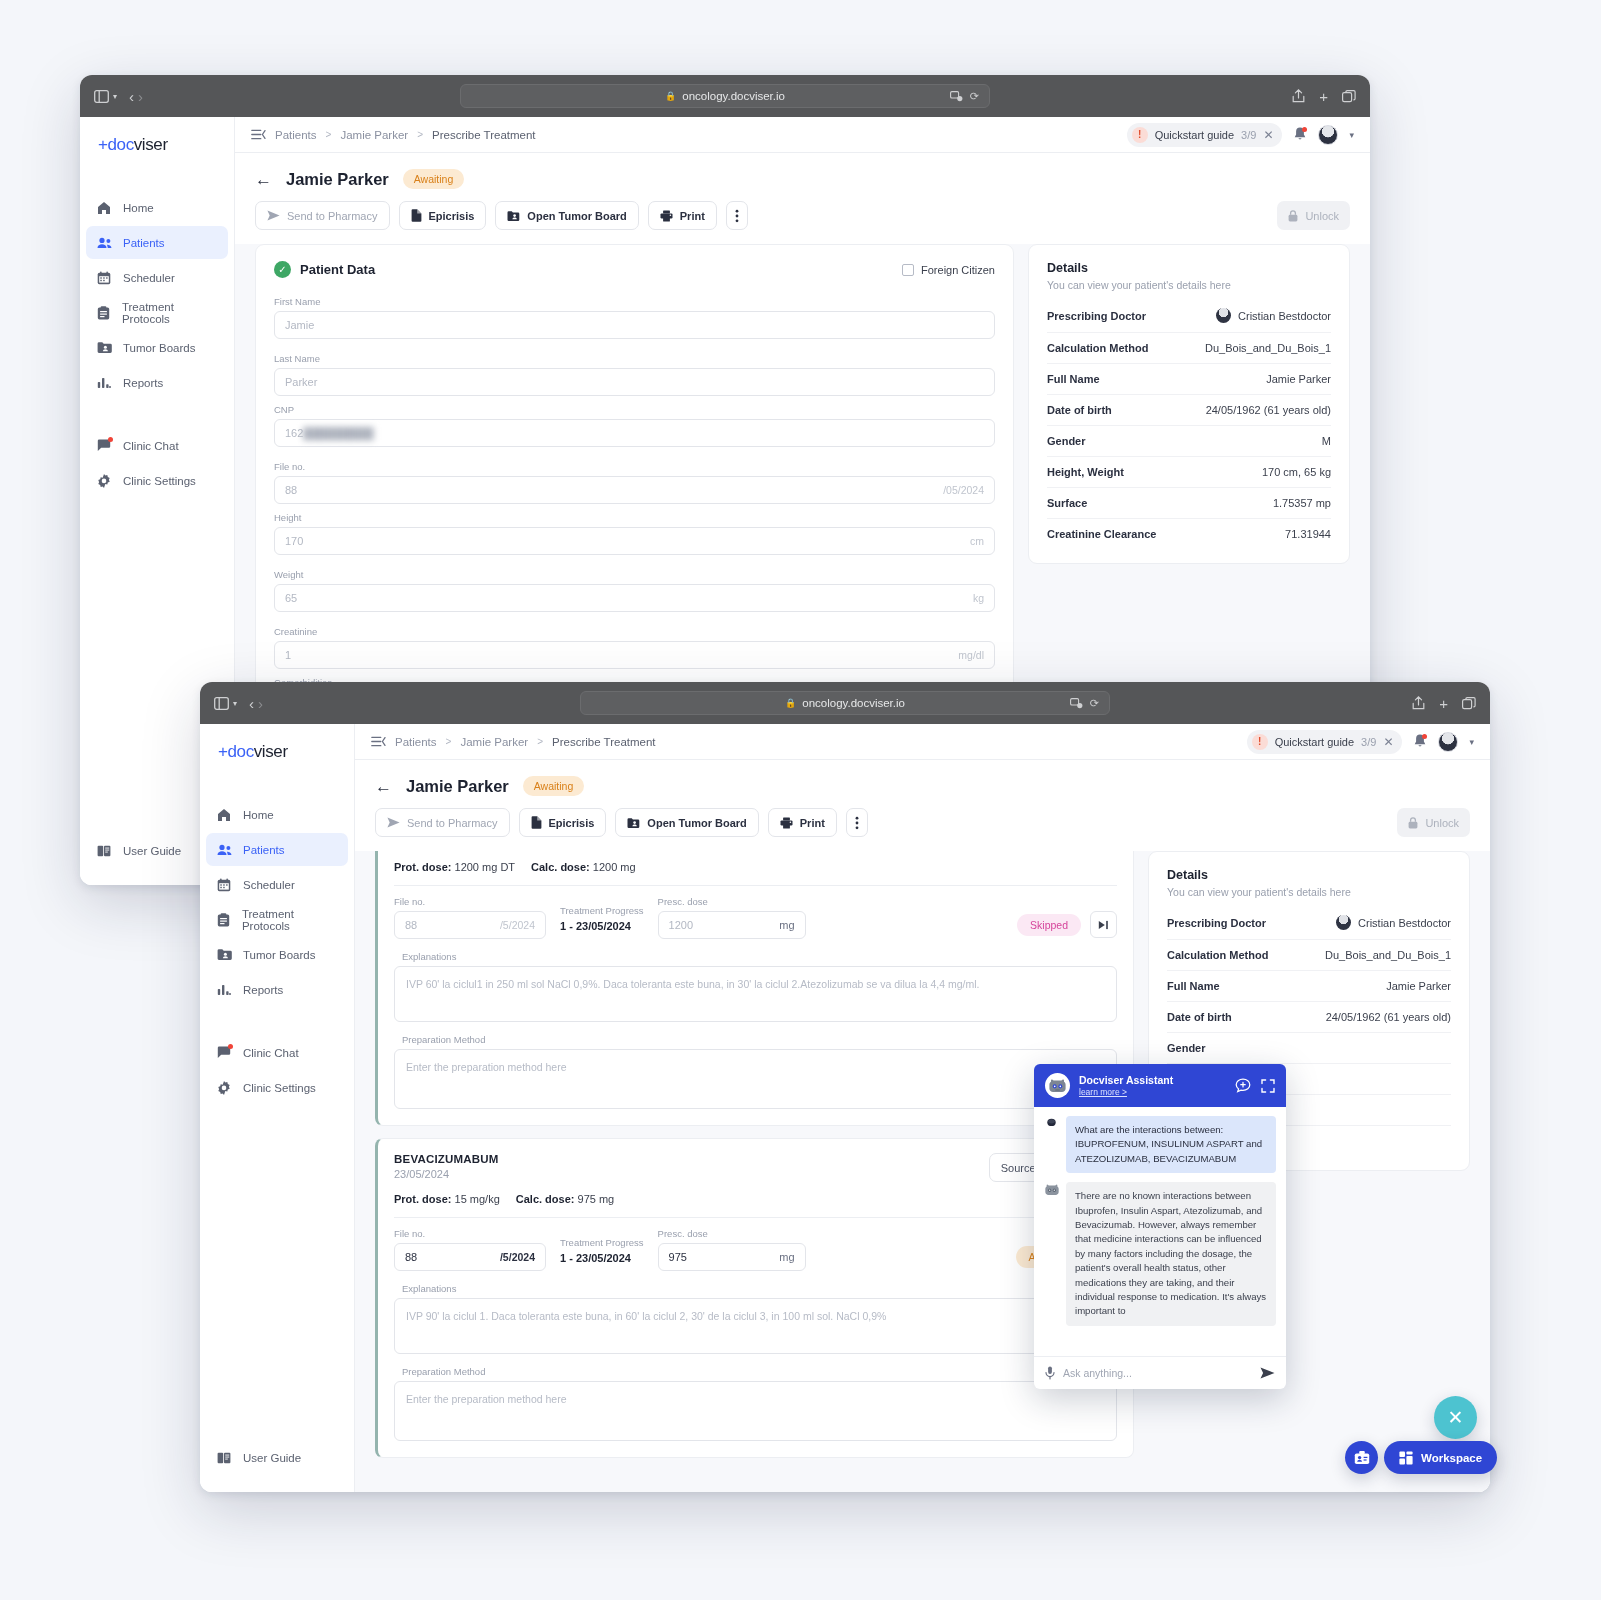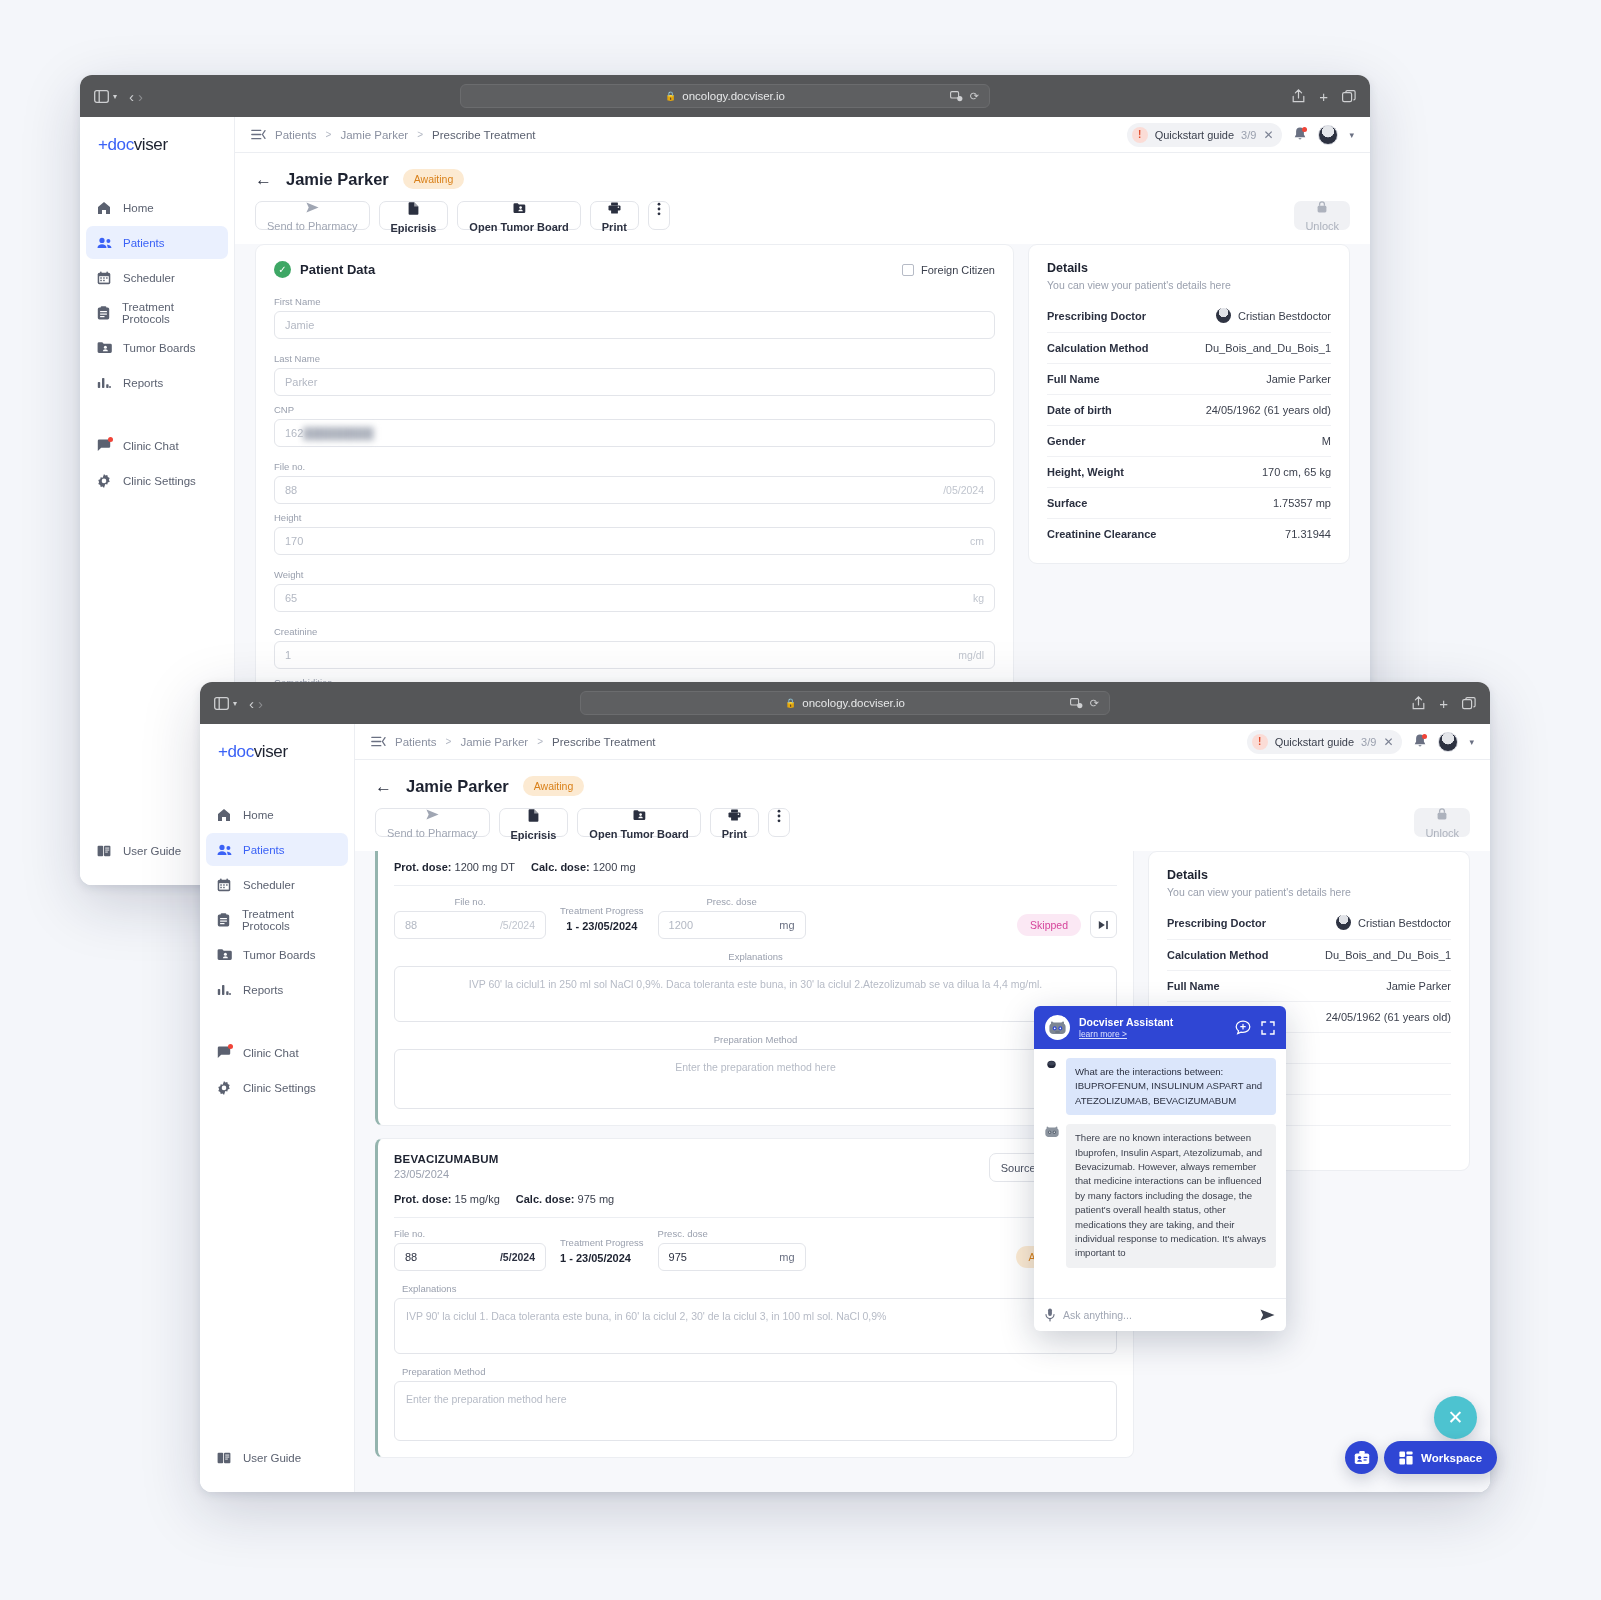--- a/index.html
+++ b/index.html
@@ -98,21 +98,21 @@
   .phead { padding: 16px 20px 0; display: flex; align-items: center; gap: 14px; }
   .back-arrow { font-size: 17px; color: #2b3040; cursor: pointer; line-height: 1; }
   .pname { font-size: 16.5px; font-weight: 700; color: #1d2230; }
   .chip-awaiting { background: #fcead2; color: #d98019; font-size: 10.5px; border-radius: 11px; padding: 4px 11px; }
 
   .ptools { padding: 12px 20px 14px; display: flex; align-items: center; gap: 9px; }
   .btn {
     display: flex; align-items: center; gap: 7px;
     height: 29px; padding: 0 11px; border-radius: 7px;
     border: 1px solid #e3e5ea; background: #fff;
-    font-size: 11px; font-weight: 700; color: #2b3040; cursor: pointer; flex-direction: column;
+    font-size: 11px; font-weight: 700; color: #2b3040; cursor: pointer;
   }
   .btn.muted { color: #a0a6b3; font-weight: 400; }
   .btn.icon-only { padding: 0 8px; }
   .btn-lock {
     margin-left: auto; background: #f0f1f4; border: none;
     color: #adb2bd; font-weight: 400;
   }
 
   .content { flex: 1; display: flex; gap: 14px; padding: 0 20px 0; background: #f7f8fb; overflow: hidden; }
   .col-left { flex: 1; min-width: 0; }
@@ -160,21 +160,21 @@
   .det-v { font-size: 11px; color: #3a3f4c; text-align: right; display: flex; align-items: center; gap: 7px; }
   .det-av { width: 15px; height: 15px; border-radius: 50%;
             background: radial-gradient(circle at 50% 30%, #e0e2e7 0 36%, #2f3443 38% 100%); }
 
   
   .rx-scroll { padding-top: 0; }
   .rx-card {
     background: #fff; border: 1px solid #eceef2; border-left: 3px solid #94b4ae;
     border-radius: 8px; padding: 14px 16px 16px; margin-bottom: 12px;
   }
-  .rx-card.clip { border-top: none; border-radius: 0 0 8px 8px; padding-top: 6px; text-align: center; }
+  .rx-card.clip { border-top: none; border-radius: 0 0 8px 8px; padding-top: 6px; }
   .rx-name { font-size: 11.5px; font-weight: 700; color: #1d2230; letter-spacing: .2px; }
   .rx-date { font-size: 11px; color: #9aa0ae; margin-top: 3px; }
   .rx-top { display: flex; align-items: flex-start; }
   .src-btn {
     margin-left: auto; border: 1px solid #e3e5ea; border-radius: 7px;
     height: 29px; padding: 0 11px; display: flex; align-items: center; gap: 7px;
     font-size: 11px; color: #4a5060; cursor: pointer; background: #fff;
   }
   .src-btn b { color: #1d2230; }
   .rx-dose { font-size: 11px; color: #3a3f4c; margin-top: 11px; display: flex; gap: 16px; }
@@ -194,21 +194,21 @@
   }
   .ta-lab { font-size: 9.5px; color: #9aa0ae; margin: 12px 8px 4px; }
   .ta {
     border: 1px solid #e3e5ea; border-radius: 6px; padding: 9px 11px;
     font-size: 10.5px; color: #b6bbc6; line-height: 1.55; min-height: 56px;
   }
   .ta.big { min-height: 60px; }
 
   
   .chat {
-    position: absolute; left: 1034px; top: 1006px; width: 252px; height: 325px;
+    position: absolute; left: 1034px; top: 1064px; width: 252px; height: 325px;
     background: #fff; border-radius: 6px; overflow: hidden;
     box-shadow: 0 10px 34px rgba(20,30,60,.22);
     display: flex; flex-direction: column; z-index: 30;
   }
   .chat-head { background: #2f46d4; display: flex; align-items: center; gap: 9px; padding: 9px 11px; }
   .bot-av {
     width: 25px; height: 25px; border-radius: 50%; background: #fff;
     display: flex; align-items: center; justify-content: center; flex: 0 0 25px;
   }
   .chat-title { font-size: 10.5px; color: #fff; font-weight: 700; line-height: 1.25; }

